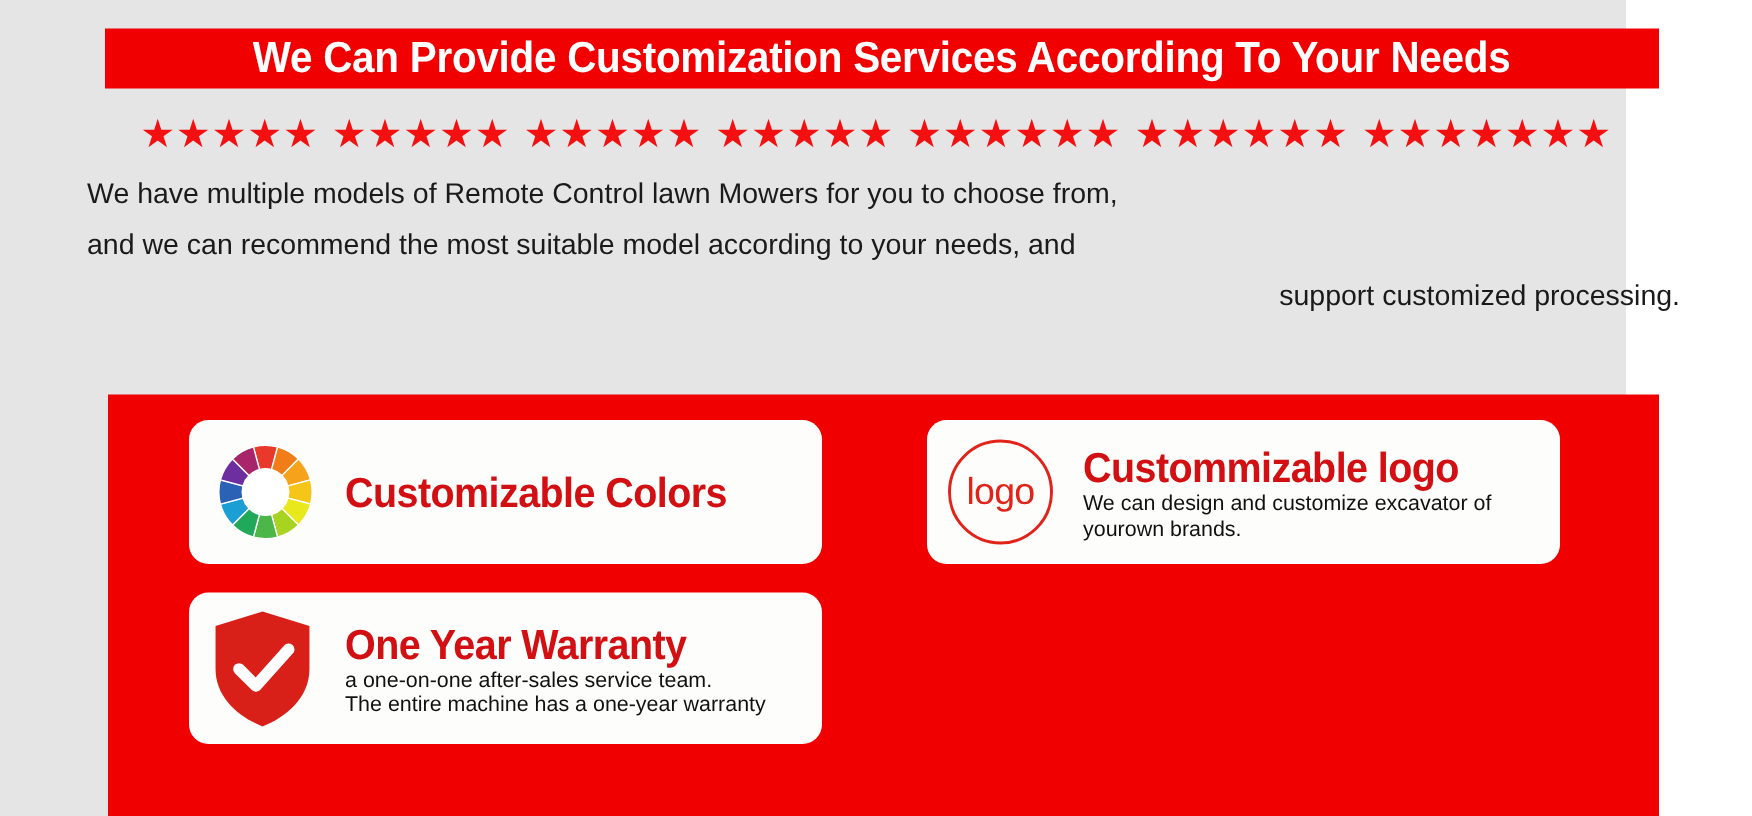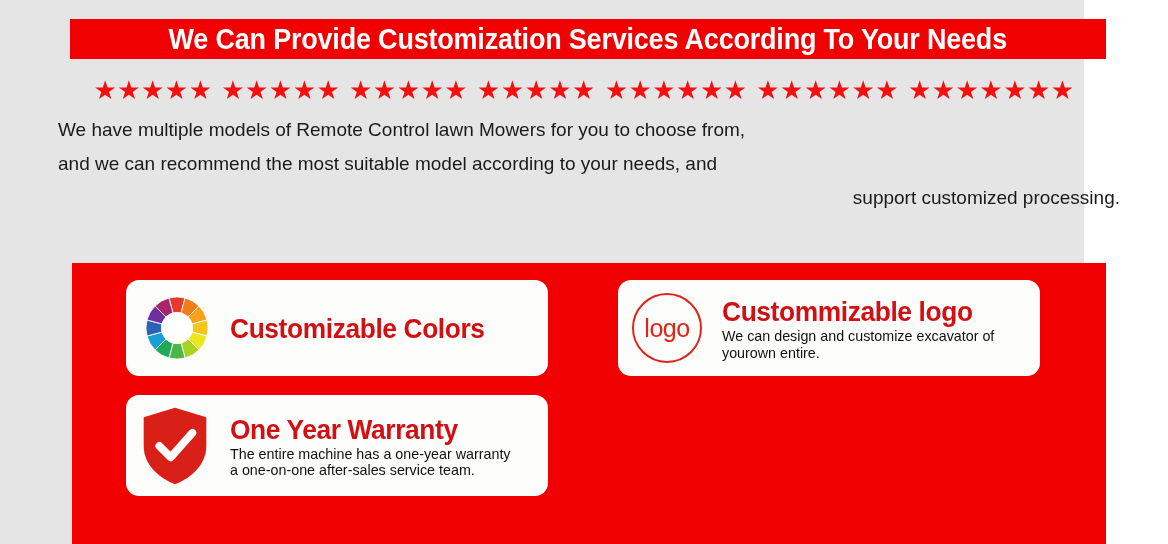--- a/index.html
+++ b/index.html
@@ -204,37 +204,37 @@
       <div class="feature-card">
         <div class="card-icon">
           <div class="logo-circle">
             <span>logo</span>
           </div>
         </div>
         <div class="card-body">
           <div class="card-title">Custommizable logo</div>
           <div class="card-desc">
             <span>We can design and customize excavator of</span>
-            <span>yourown entire.</span>
+            <span>yourown brands.</span>
           </div>
         </div>
       </div>
 
 
       <div class="feature-card">
         <div class="card-icon">
           <svg width="70" height="80" viewBox="0 0 80 92" aria-hidden="true">
             <path d="M40 2 L76 13 V46 C76 68 58 83 40 90 C22 83 4 68 4 46 V13 Z" fill="#d81f18"></path>
             <path d="M22 46 L35 59 L60 31" stroke="#ffffff" stroke-width="9" fill="none" stroke-linecap="round" stroke-linejoin="round"></path>
           </svg>
         </div>
         <div class="card-body">
           <div class="card-title">One Year Warranty</div>
           <div class="card-desc">
+            <span>a one-on-one after-sales service team.</span>
             <span>The entire machine has a one-year warranty</span>
-            <span>a one-on-one after-sales service team.</span>
           </div>
         </div>
       </div>
 
     </div>
   </div>
 </div>
 
 </body></html>

